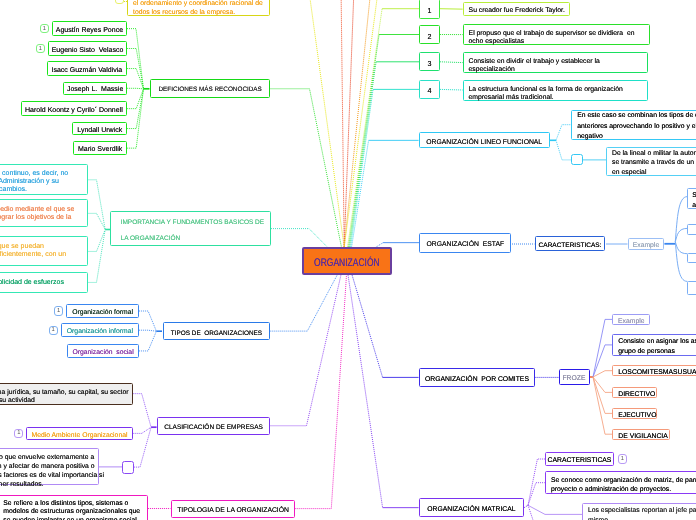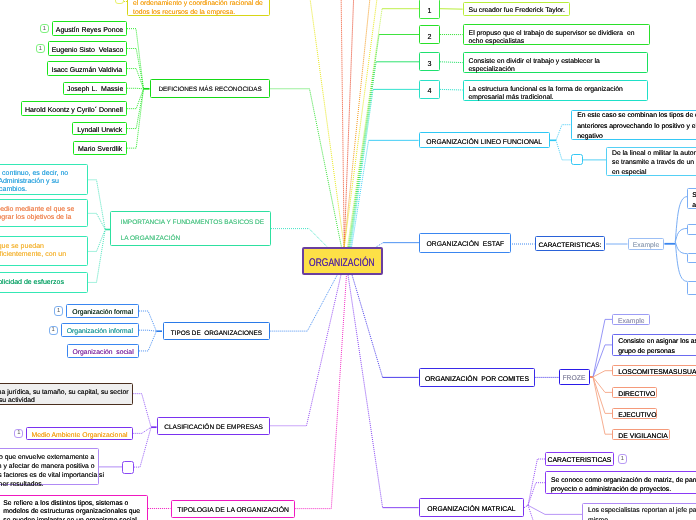--- a/index.html
+++ b/index.html
@@ -99,21 +99,21 @@
       <polyline points="528,505.3 545,514.4 582,514.4" fill="none" stroke="#b08af5" stroke-width="0.9" stroke-linecap="butt"></polyline>
       <polyline points="528,505.3 533,520" fill="none" stroke="#8a3af5" stroke-width="0.9" stroke-dasharray="1 1" stroke-linecap="butt"></polyline>
       <polyline points="120.1,1.5 127.1,1.5" fill="none" stroke="#d7d616" stroke-width="1.2" stroke-dasharray="1 1" stroke-linecap="butt"></polyline>
       <polyline points="344.2,247.3 308.3,-14" fill="none" stroke="#e8e81a" stroke-width="1" stroke-dasharray="1 1" stroke-linecap="butt"></polyline>
       <polyline points="344.2,247.3 341,-14" fill="none" stroke="#f0502a" stroke-width="1" stroke-dasharray="1 1" stroke-linecap="butt"></polyline>
       <polyline points="344.2,247.3 354.1,-14" fill="none" stroke="#e83a1a" stroke-width="1" stroke-dasharray="1 1" stroke-linecap="butt"></polyline>
       <polyline points="344.2,247.3 371.2,-14" fill="none" stroke="#f59a1a" stroke-width="1" stroke-dasharray="1 1" stroke-linecap="butt"></polyline>
       <polyline points="344.2,247.3 378.7,-14" fill="none" stroke="#e8e81a" stroke-width="1" stroke-dasharray="1 1" stroke-linecap="butt"></polyline>
     </svg>
  <div id="nodes">
-   <div id="center" style="left: 301.5px; top: 247.3px; width: 81px; height: 27.5px; background: #fde047; border: 2.2px solid rgb(106, 63, 158); color: rgb(91, 45, 155);">
+   <div id="center" style="left: 301.5px; top: 247.3px; width: 90px; height: 27.5px; background: #f97316; border: 2.2px solid rgb(106, 63, 158); color: rgb(91, 45, 155);">
      <span>ORGANIZACIÓN</span>
    </div>
  <div class="node" style="left: 127.1px; top: -3.2px; width: 142.5px; height: 19.2px; border-width: 1.5px; border-color: rgb(215, 214, 22);">
         <span class="txt" style="font-size: 6.8px; color: rgb(245, 166, 35); text-align: left; line-height: 9.6px; padding: 0px 5px;">el ordenamiento y coordinación racional de
 todos los recursos de la empresa.</span>
       </div>
       <div class="badge" style="left: 114.9px; top: -5.8px; border-color: rgb(232, 240, 106);">1</div>
       <div class="node" style="left: 149.8px; top: 79.2px; width: 120.7px; height: 19.1px; border-width: 1.7px; border-color: rgb(22, 217, 22);">
         <span class="txt" style="font-size: 6.35px; color: rgb(51, 51, 51); text-align: center; line-height: 1.1;">DEFICIONES MÁS RECONOCIDAS</span>
       </div>

